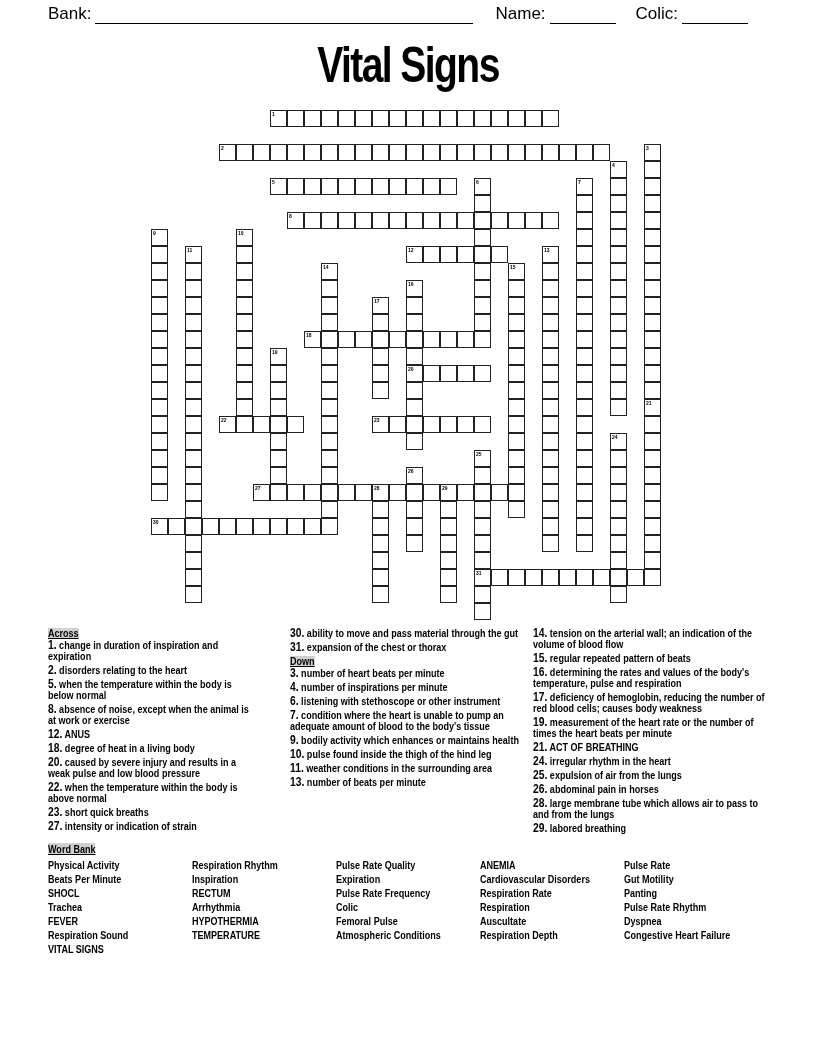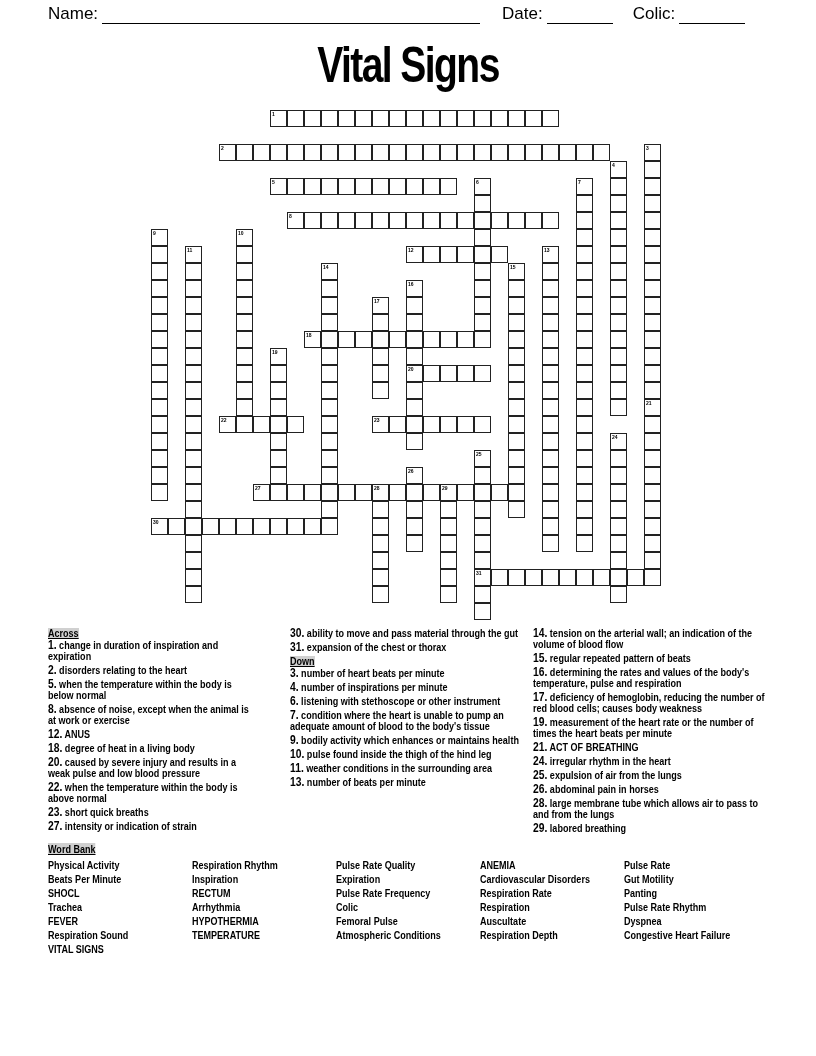--- a/index.html
+++ b/index.html
@@ -15,24 +15,24 @@
   .clues .sec { text-decoration: underline; background: #d0d0d0; display: inline-block; margin-bottom: 1px; }
   .clue { margin-bottom: 3px; }
   .clue .n { font-size: 12px; }
   .wb-title { position: absolute; left: 48px; top: 843px; font-size: 10.5px; font-weight: bold; text-decoration: underline; background: #d0d0d0; transform: scaleX(0.86); transform-origin: left top; }
   .wb-col { position: absolute; top: 858px; font-size: 10.5px; font-weight: bold; line-height: 14px; transform: scaleX(0.86); transform-origin: left top; white-space: nowrap; }
 </style>
 </head>
 <body>
 
 <div class="header-line">
-  <span class="lbl">Name:</span>
+  <span class="lbl">Bank:</span>
   <span class="blank" style="width:378px;"></span>
   <span style="width:22px;display:inline-block"></span>
-  <span class="lbl">Date:</span>
+  <span class="lbl">Name:</span>
   <span class="blank" style="width:66px;"></span>
   <span style="width:20px;display:inline-block"></span>
   <span class="lbl">Colic:</span>
   <span class="blank" style="width:66px;"></span>
 </div>
 
 <div class="title">Vital Signs</div>
 
 <div id="grid">
     <div class="cell" style="left: 270px; top: 110px;">

